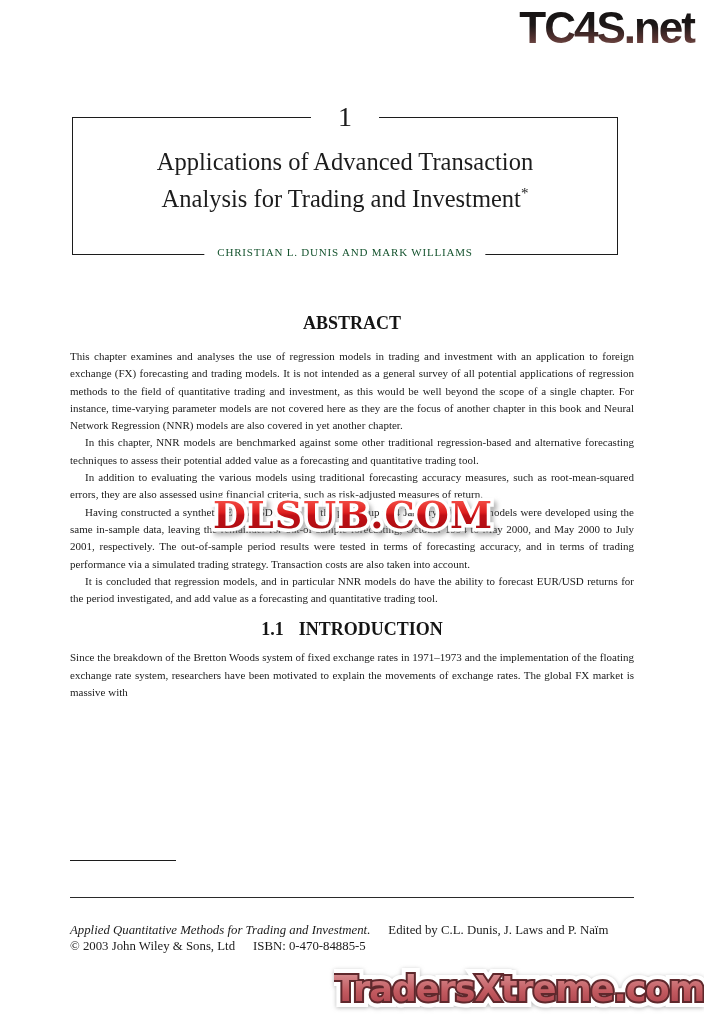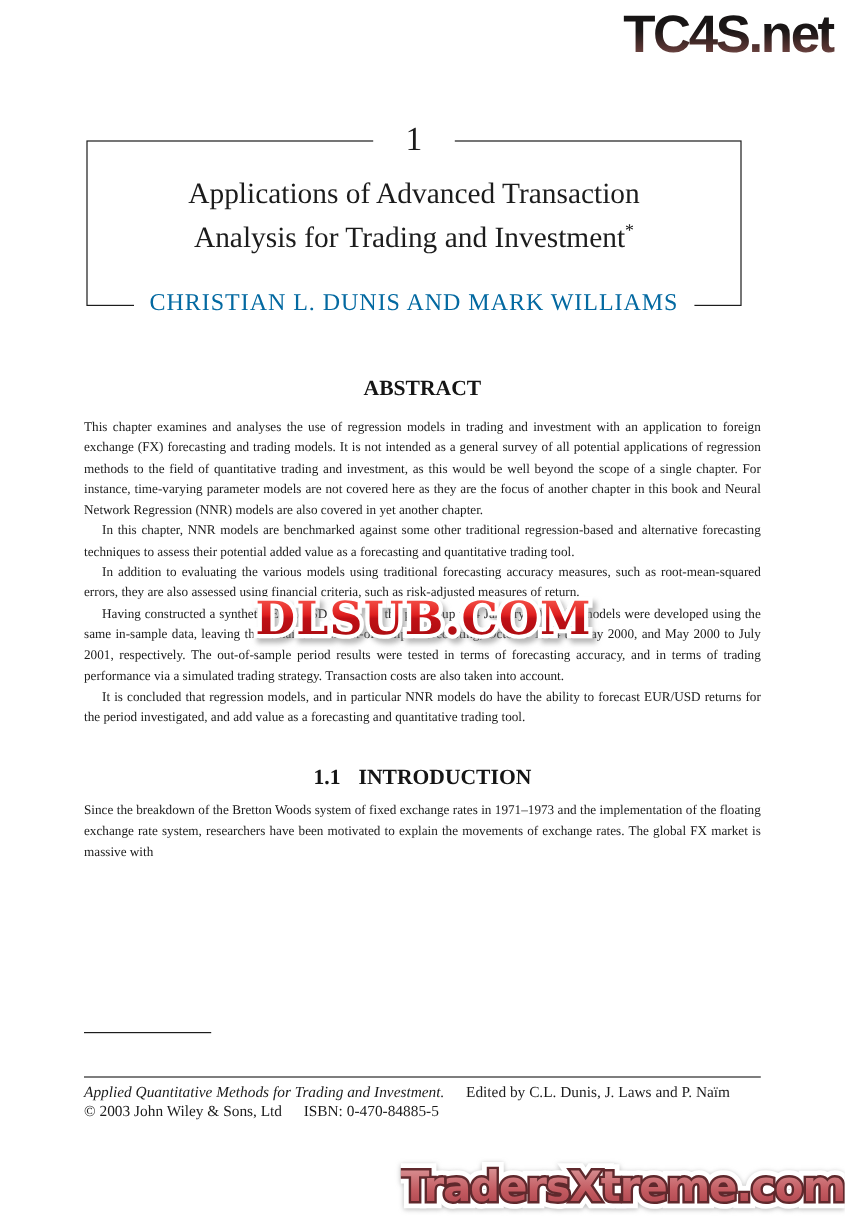--- a/index.html
+++ b/index.html
@@ -31,47 +31,47 @@
     font-size:28px; line-height:32px; color:#1c1c1c;
   }
   .chapter-title {
     margin-top:29px; text-align:center;
     font-size:24.5px; line-height:30.5px; color:#1c1c1c;
   }
   .chapter-title sup { font-size:15px; }
   .chapter-authors {
     position:absolute; bottom:-8px; left:50%; transform:translateX(-50%);
     background:#fff; padding:0 13px; white-space:nowrap;
-    font-size:20px; line-height:19px; letter-spacing:.8px; color:#0369a1;
+    font-size:11px; line-height:19px; letter-spacing:.8px; color:#14532d;
   }
 
   
   .main { position:absolute; left:70px; top:313px; width:564px; }
   .h-center {
     text-align:center; font-weight:bold; font-size:18px; line-height:20px;
     color:#151515;
   }
   .h-abstract { margin-bottom:15px; }
-  .h-section  { margin-top:30px; margin-bottom:10px; }
+  .h-section  { margin-top:12px; margin-bottom:10px; }
   .h-section .sec-label { margin-left:15px; }
   .para {
     font-size:11px; line-height:17.3px; text-align:justify;
     text-indent:15px; color:#1b1b1b;font-family:Liberation Serif, serif;
   }
   .para.first { text-indent:0; }
 
   
   .footnote-area { position:absolute; left:70px; top:860px; width:564px; }
   .fn-rule { width:106px; border-top:1.6px solid #1c1c1c; margin-bottom:7px; }
   .fn-text { font-size:12.8px; line-height:15px; word-spacing:2px; color:#1b1b1b; }
   .fn-text sup { font-size:9px; }
 
   .imprint {
     position:absolute; left:70px; top:897px; width:564px;
-    border-top:1.4px solid #2a2a2a; padding-top:4px;
+    border-top:1.4px solid #2a2a2a; padding-top:24px;
     font-size:12.8px; line-height:16px; color:#1b1b1b;
   }
   .imprint .sp2 { margin-left:18px; }
 </style>
 </head>
 <body>
 
 <svg class="wm-top" width="216" height="52" viewBox="0 0 216 52">
   <defs>
     <linearGradient id="tcg" x1="0" y1="0" x2="0" y2="1">

